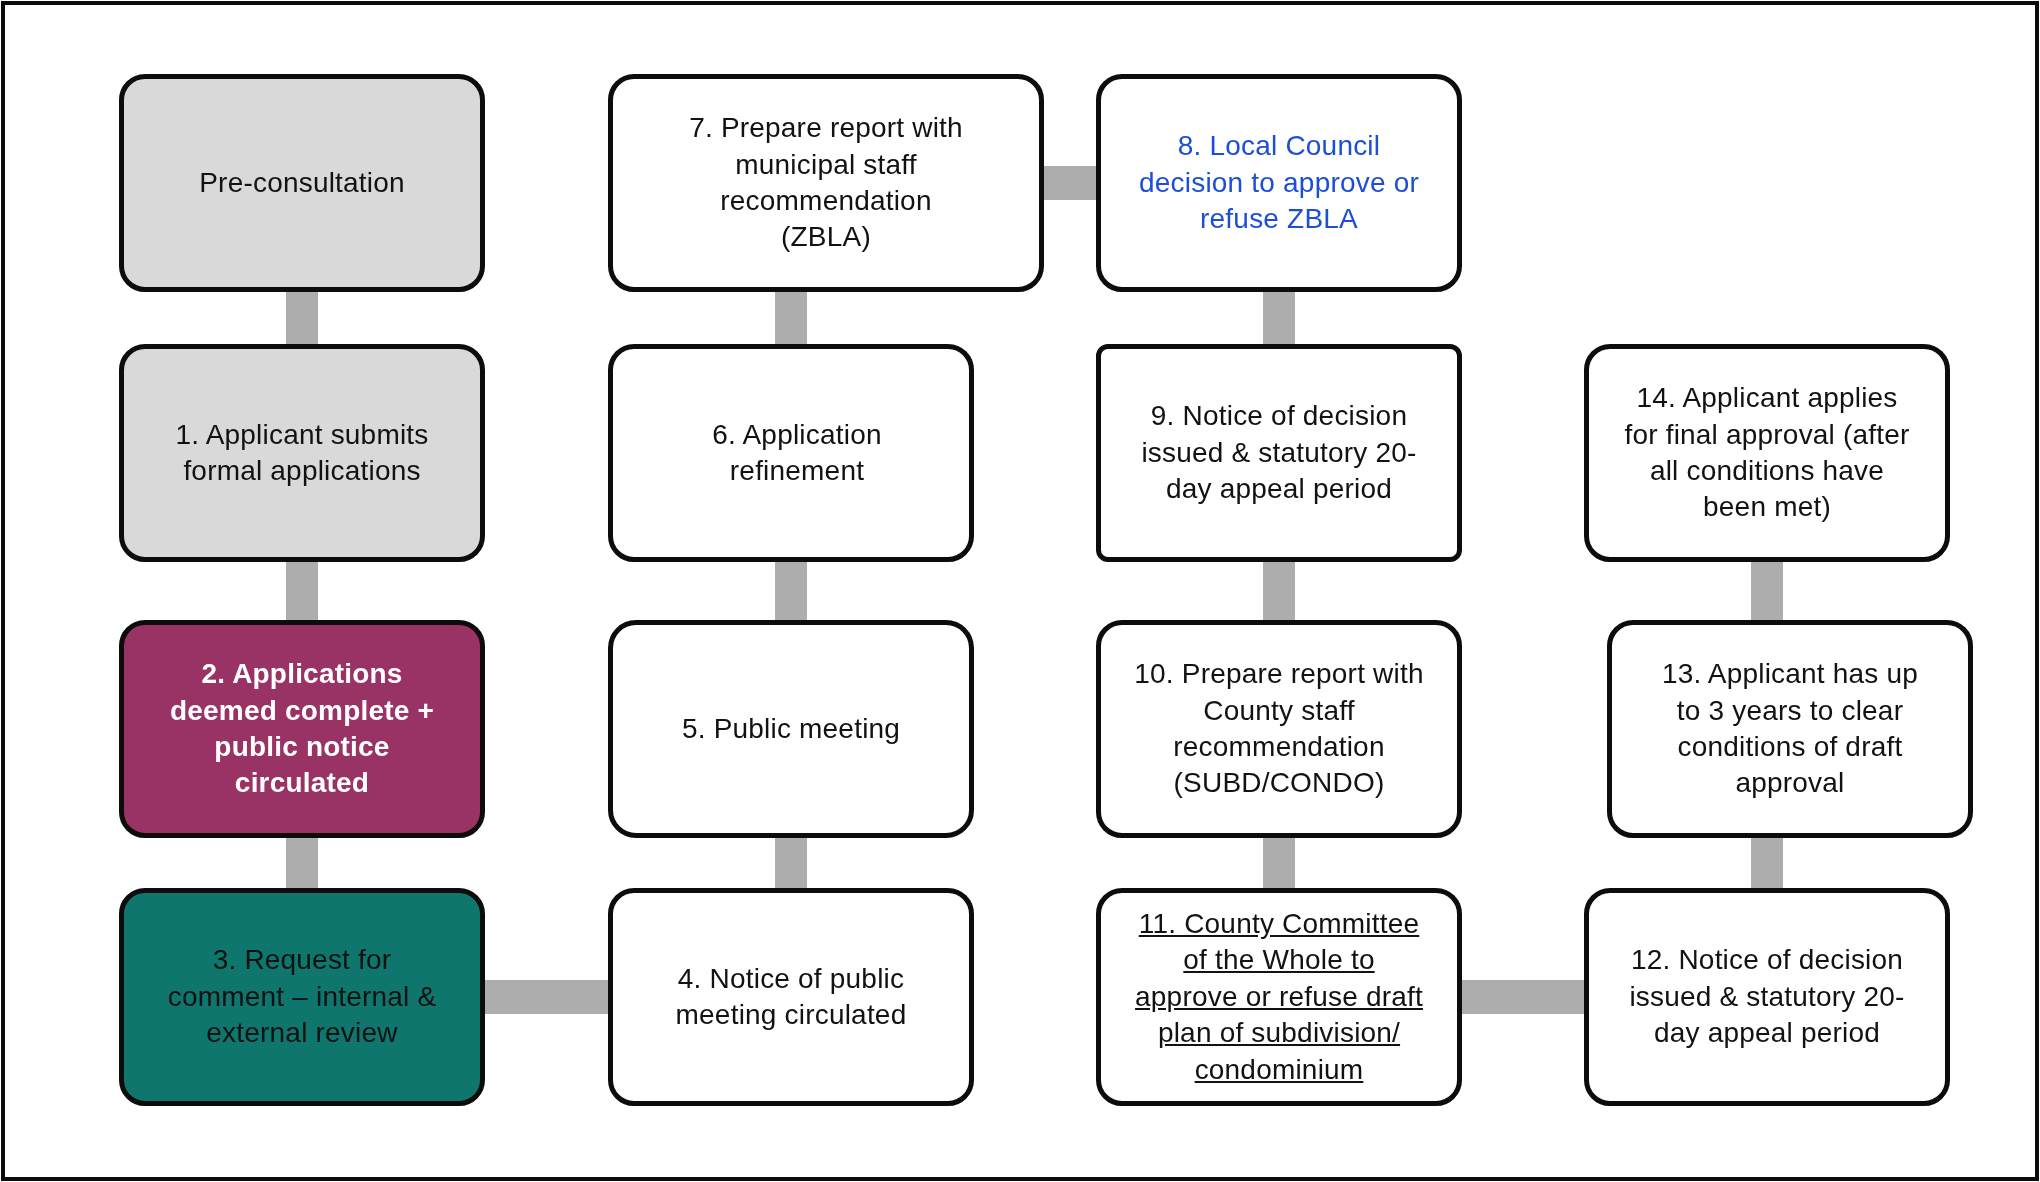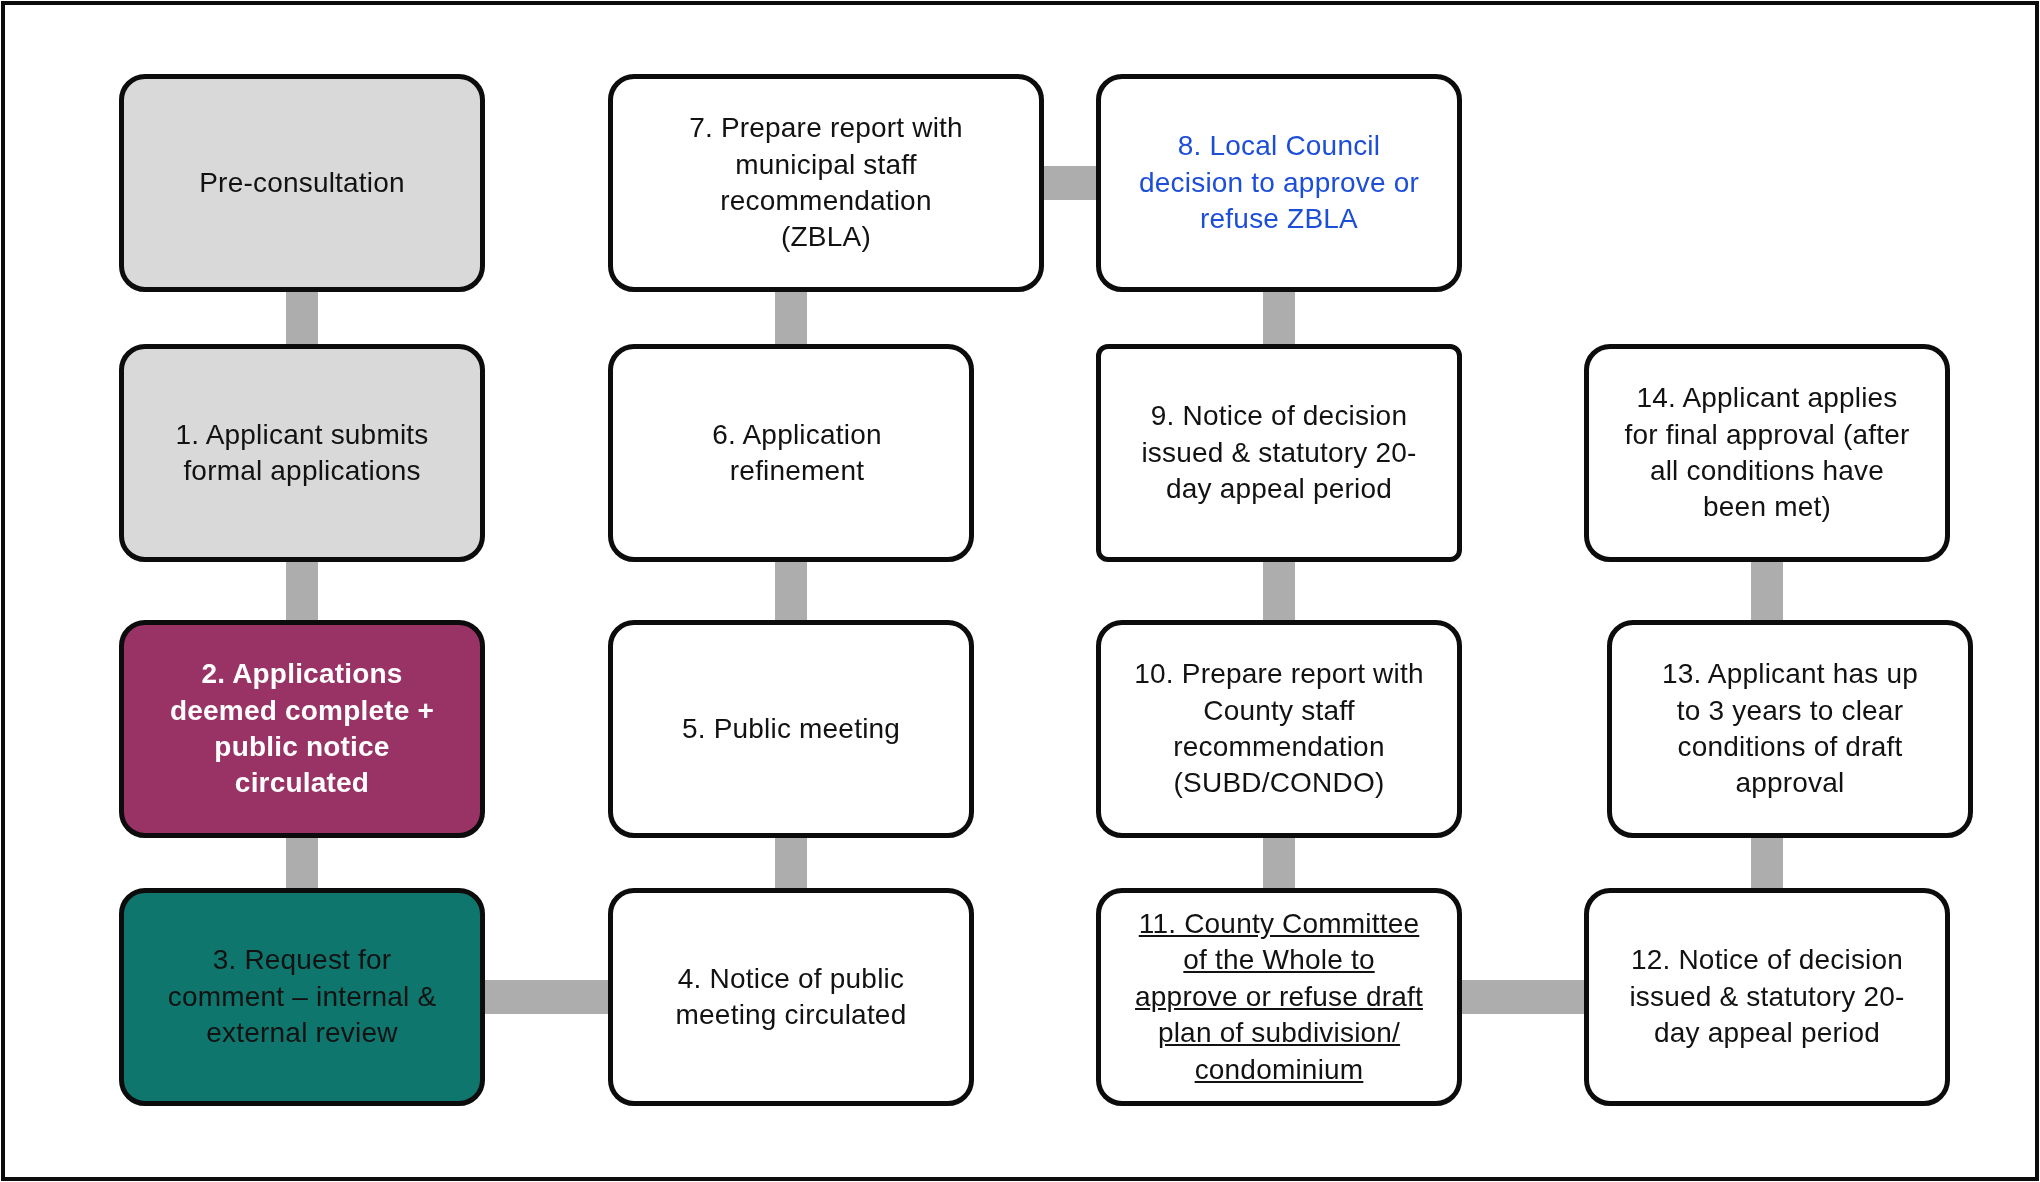--- a/index.html
+++ b/index.html
@@ -89,21 +89,21 @@
       </div>
       <div class="node variant-white" style="left: 119px; top: 888px; width: 366px; height: 218px; border-color: rgb(12, 12, 12); background: #0f766e; color: rgb(18, 18, 18);">
         <span class="label">3. Request for
 comment – internal &amp;
 external review</span>
       </div>
       <div class="node variant-white" style="left: 608px; top: 888px; width: 366px; height: 218px; border-color: rgb(12, 12, 12); background: rgb(255, 255, 255); color: rgb(18, 18, 18);">
         <span class="label">4. Notice of public
 meeting circulated</span>
       </div>
-      <div class="node variant-white" style="left: 608px; top: 620px; width: 366px; height: 218px; border-color: rgb(12, 12, 12); background: rgb(255, 255, 255); color: rgb(18, 18, 18);">
+      <div class="node variant-white" style="left: 608px; top: 620px; width: 366px; height: 218px; border-color: rgb(12, 12, 12); background: rgb(255, 255, 255); color: rgb(18, 18, 18); border-radius: 28px;">
         <span class="label">5. Public meeting</span>
       </div>
       <div class="node variant-white" style="left: 608px; top: 344px; width: 366px; height: 218px; border-color: rgb(12, 12, 12); background: rgb(255, 255, 255); color: rgb(18, 18, 18); padding-left: 12px;">
         <span class="label">6. Application
 refinement</span>
       </div>
       <div class="node variant-white" style="left: 608px; top: 74px; width: 436px; height: 218px; border-color: rgb(12, 12, 12); background: rgb(255, 255, 255); color: rgb(18, 18, 18);">
         <span class="label">7. Prepare report with
 municipal staff
 recommendation

